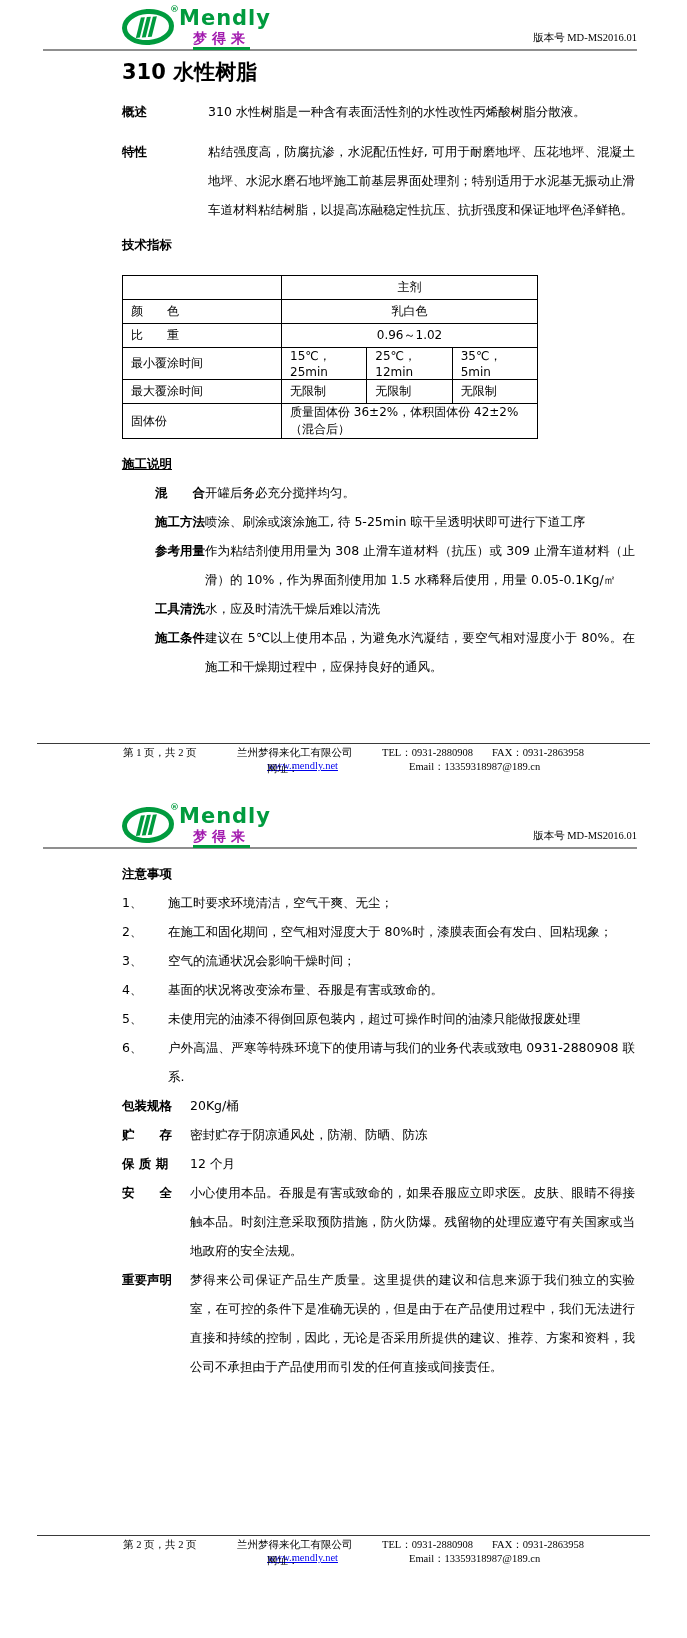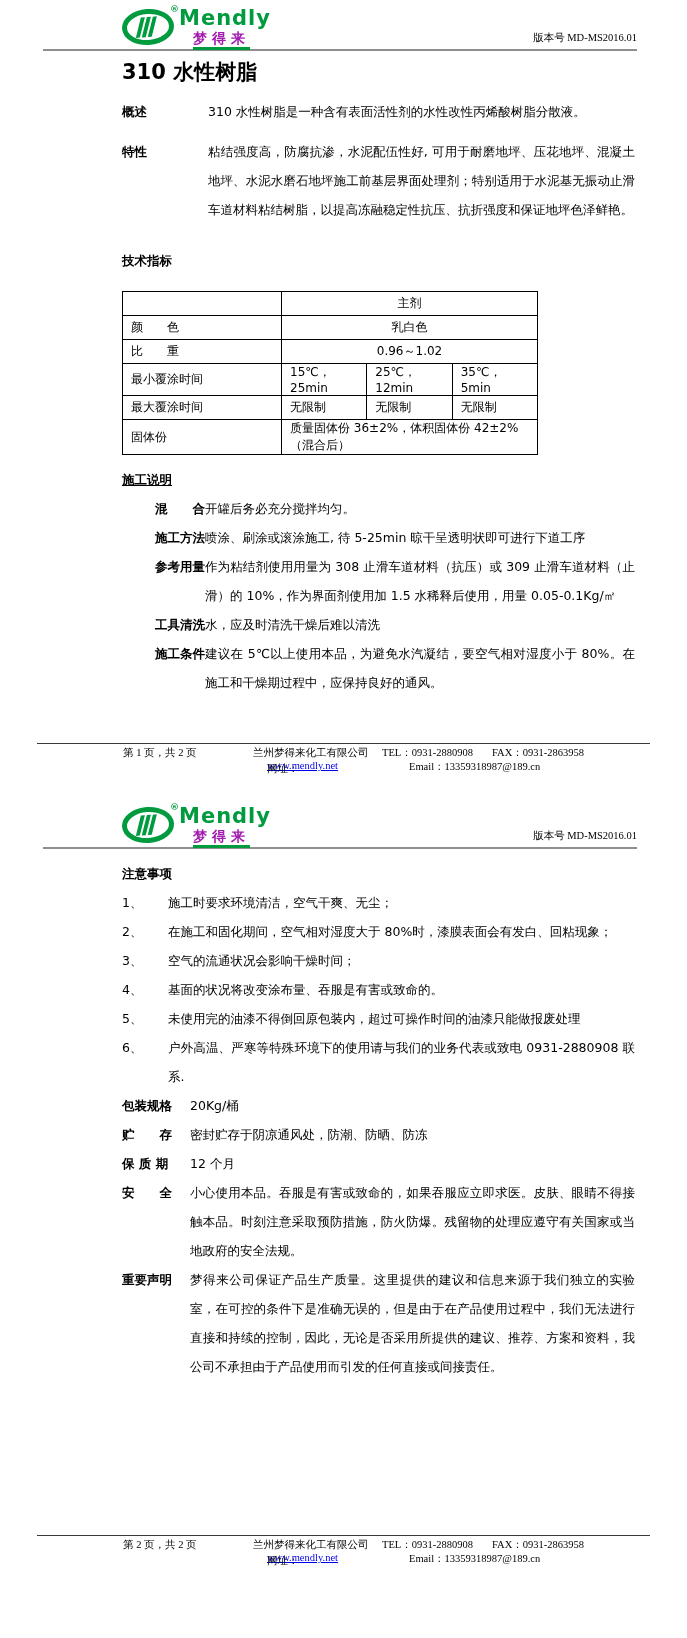--- a/index.html
+++ b/index.html
@@ -26,21 +26,21 @@
   .brand-cn{display:inline-block;font-size:14px;font-weight:bold;color:#a21caf;letter-spacing:5px;line-height:15px;margin-left:14px;border-bottom:3px solid #009b3e;padding-bottom:1px;}
   .version{position:absolute;right:0;bottom:3px;font-size:10.5px;font-family:"Liberation Serif","DejaVu Serif",serif;}
   .rule{border-top:2px solid #8f8f8f;margin:1px 50px 0 43px;}
 
   
   .content{padding:0 52px 0 122px;}
   .title{font-size:21px;font-weight:bold;margin:8px 0 0 0;line-height:27px;}
   .para{display:flex;margin-top:11px;line-height:29px;font-size:12.5px;gap:48px;}
   .plabel{width:38px;font-weight:bold;flex:none;}
   .ptext{flex:1;text-align:justify;}
-  .sec-heading{font-size:12.5px;font-weight:bold;margin-top:22px;line-height:29px;}
+  .sec-heading{font-size:12.5px;font-weight:bold;margin-top:6px;line-height:29px;}
 
   
   table.spec{border-collapse:collapse;margin:16px 0 0 0;width:416px;table-layout:fixed;font-size:12px;}
   table.spec td{border:1px solid #000;height:23px;padding:0 8px;vertical-align:middle;}
   table.spec td.c1{width:142px;white-space:pre;margin-top:20px;}
   table.spec td.ctr{text-align:center;}
 
   
   .citem{display:flex;font-size:12.5px;line-height:29px;}
   .clabel{width:83px;flex:none;font-weight:bold;white-space:pre;text-align:right;}
@@ -56,21 +56,21 @@
   .ilabel{width:68px;flex:none;font-weight:bold;white-space:pre;}
   .itext{flex:1;text-align:justify;}
 
   
   .page-footer{position:absolute;left:37px;right:37px;border-top:1.5px solid #3a3a3a;font-size:10.5px;font-family:"Liberation Serif","DejaVu Serif",serif;}
   #p1 .page-footer{top:743px;}
   #p2 .page-footer{top:760px;}
   .frow{position:relative;height:14px;}
   .frow span{position:absolute;white-space:nowrap;top:2px;}
   .f-page{left:86px;}
-  .f-company{left:216px;}
+  .f-company{left:200px;}
   .f-tel{left:345px;}
   .f-fax{left:455px;}
   .f-web{left:230px;}
   .f-email{left:372px;}
   a.weblink{color:#0000ee;text-decoration:underline;}
 </style>
 </head>
 <body>
 
 <div class="doc">

